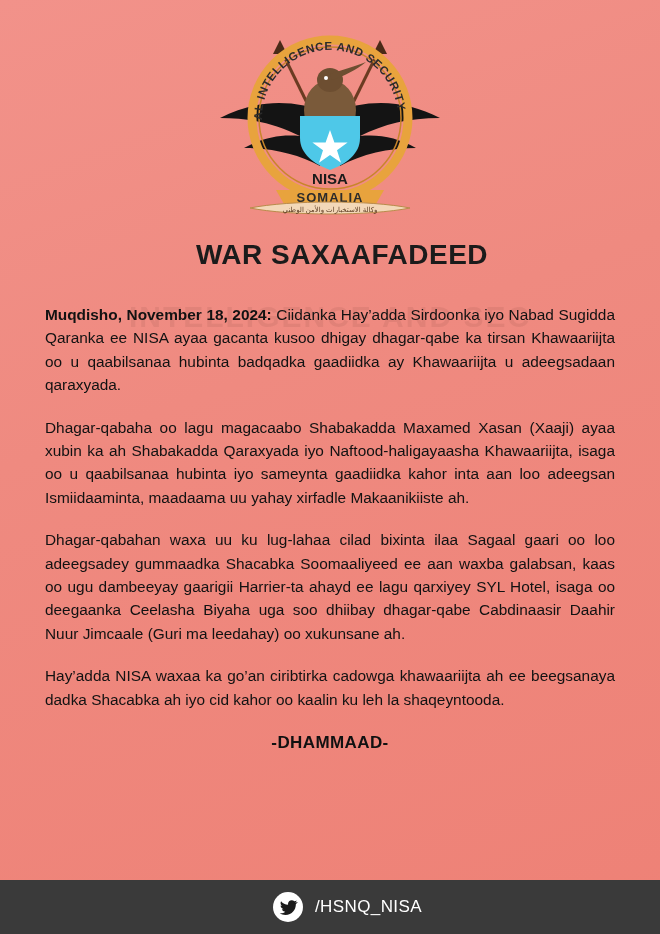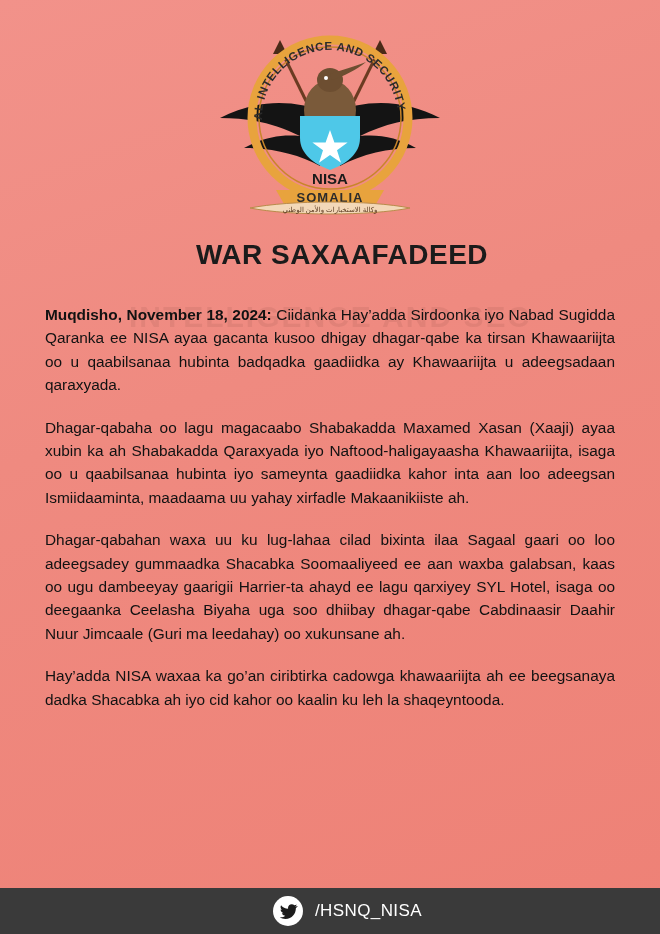--- a/index.html
+++ b/index.html
@@ -83,21 +83,21 @@
     font-weight: bold;
     color: #111;
     margin-top: 6px;
     letter-spacing: 0.4px;
   }
   .footer {
     position: absolute;
     left: 0;
     right: 0;
     bottom: 0;
-    height: 46px;
+    height: 54px;
     background: #3a3a3a;
     display: flex;
     align-items: center;
     justify-content: center;
     z-index: 3;
     padding-left: 35px;
   }
   .footer .handle {
     color: #ffffff;
     font-size: 17px;
@@ -169,20 +169,21 @@
       </svg>
     </div>
 
     <div class="headline">WAR SAXAAFADEED</div>
 
     <div class="body">
       <p><span class="lead">Muqdisho, November 18, 2024:</span><span> Ciidanka Hay’adda Sirdoonka iyo Nabad Sugidda Qaranka ee NISA ayaa gacanta kusoo dhigay dhagar-qabe ka tirsan Khawaariijta oo u qaabilsanaa hubinta badqadka gaadiidka ay Khawaariijta u adeegsadaan qaraxyada.</span></p>
       <p>Dhagar-qabaha oo lagu magacaabo Shabakadda Maxamed Xasan (Xaaji) ayaa xubin ka ah Shabakadda Qaraxyada iyo Naftood-haligayaasha Khawaariijta, isaga oo u qaabilsanaa hubinta iyo sameynta gaadiidka kahor inta aan loo adeegsan Ismiidaaminta, maadaama uu yahay xirfadle Makaanikiiste ah.</p>
       <p>Dhagar-qabahan waxa uu ku lug-lahaa cilad bixinta ilaa Sagaal gaari oo loo adeegsadey gummaadka Shacabka Soomaaliyeed ee aan waxba galabsan, kaas oo ugu dambeeyay gaarigii Harrier-ta ahayd ee lagu qarxiyey SYL Hotel, isaga oo deegaanka Ceelasha Biyaha uga soo dhiibay dhagar-qabe Cabdinaasir Daahir Nuur Jimcaale (Guri ma leedahay) oo xukunsane ah.</p>
       <p>Hay’adda NISA waxaa ka go’an ciribtirka cadowga khawaariijta ah ee beegsanaya dadka Shacabka ah iyo cid kahor oo kaalin ku leh la shaqeyntooda.</p>
+      <div class="closing">-DHAMMAAD-</div>
     </div>
 
   </div>
 
   <div class="footer">
     <span class="tw-icon">
       <svg width="19" height="19" viewBox="0 0 24 24" aria-hidden="true">
         <path fill="#1b1b1b" d="M23 4.9c-.8.4-1.7.6-2.6.8 1-.6 1.7-1.5 2-2.6-.9.5-1.9.9-3 1.1C18.6 3.3 17.4 2.8 16 2.8c-2.5 0-4.6 2.1-4.6 4.6 0 .4 0 .7.1 1.1C7.8 8.3 4.7 6.6 2.6 4c-.4.7-.6 1.5-.6 2.3 0 1.6.8 3 2 3.8-.7 0-1.4-.2-2-.6v.1c0 2.2 1.6 4.1 3.7 4.5-.4.1-.8.2-1.2.2-.3 0-.6 0-.9-.1.6 1.8 2.3 3.1 4.3 3.2-1.6 1.2-3.5 2-5.7 2H1c2 1.3 4.5 2.1 7.1 2.1 8.5 0 13.2-7.1 13.2-13.2v-.6c.9-.7 1.7-1.5 2.3-2.4z"></path>
       </svg>
     </span>

